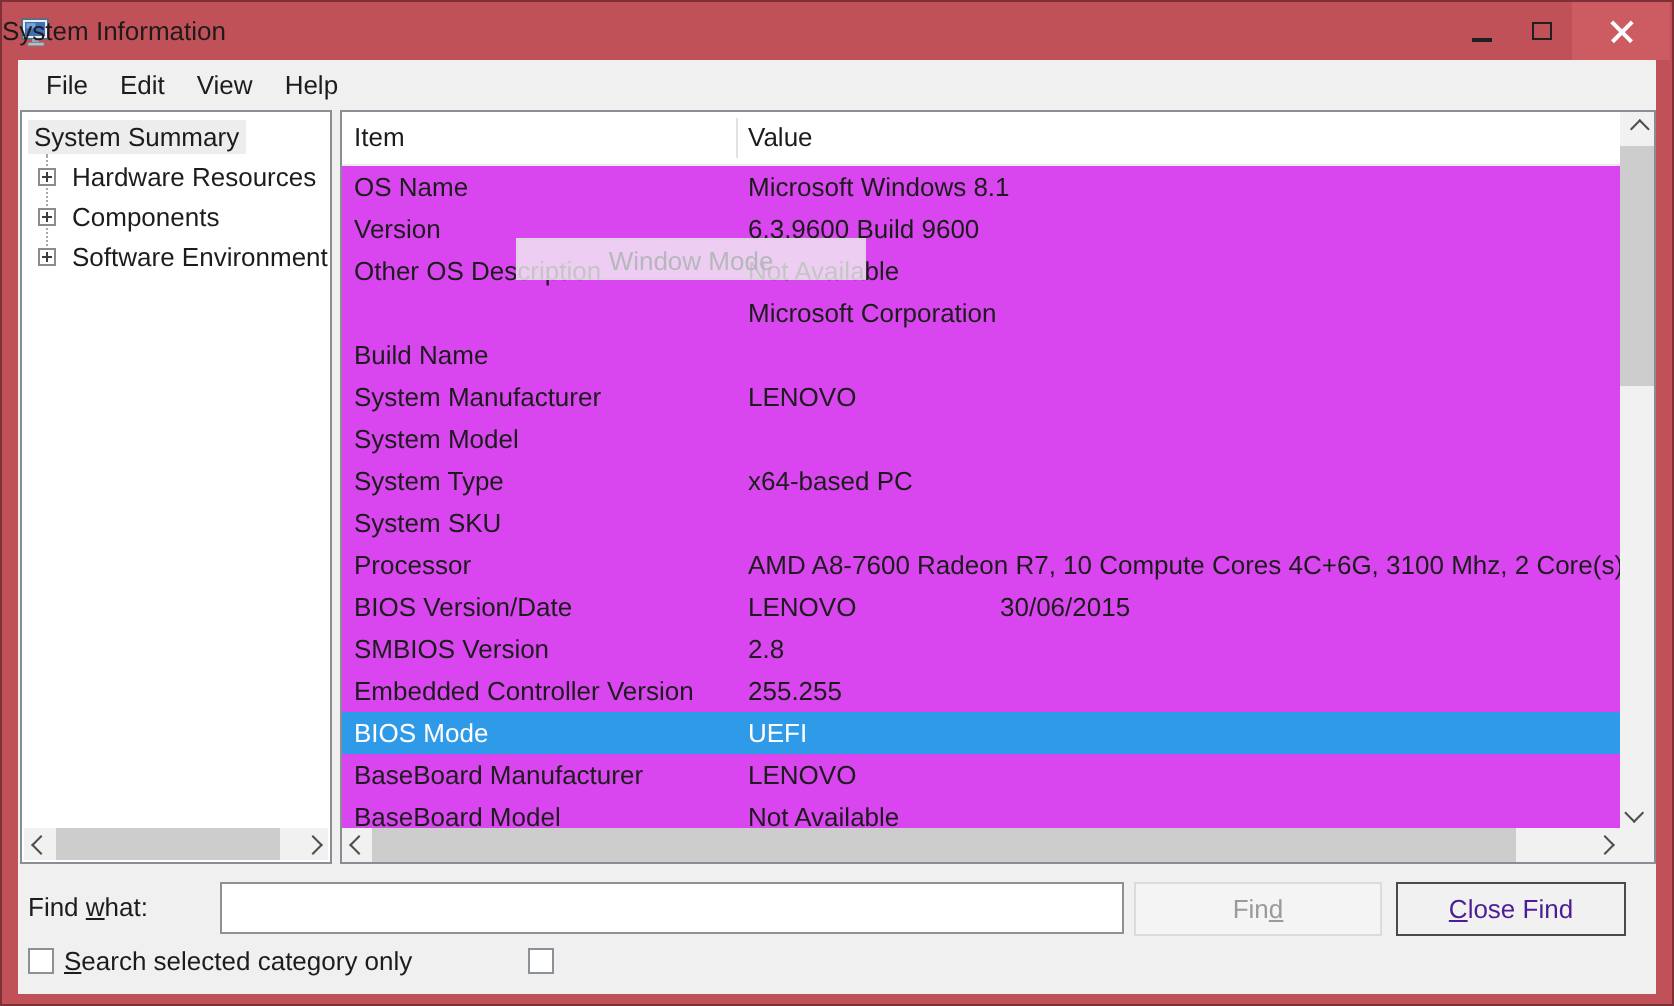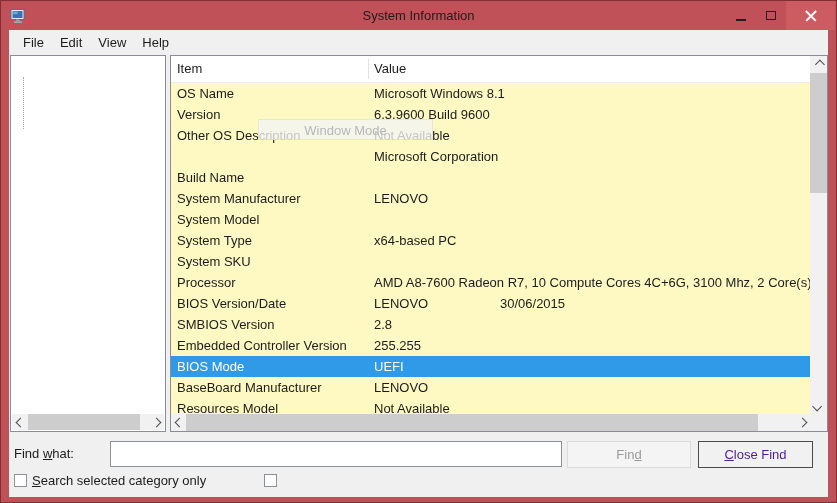--- a/index.html
+++ b/index.html
@@ -2,21 +2,21 @@
 <html><head>
 <meta charset="utf-8">
 <style>
   html,body{margin:0;padding:0;width:837px;height:503px;overflow:hidden;
     font-family:"Liberation Sans",sans-serif;font-size:13px;color:#1c1c1c;}
   u{text-decoration:underline;}
   
   #frame{position:absolute;inset:0;background:#c05159;border:1px solid #7f3037;box-sizing:border-box;}
   #titlebar{position:absolute;top:0;left:0;width:835px;height:30px;}
   #app-icon{position:absolute;left:9px;top:7px;width:16px;height:16px;}
-  #title{position:absolute;left:0;right:0;top:0;height:30px;line-height:30px;text-align:center;color:#201a1b;}
+  #title{position:absolute;left:0;right:0;top:0;height:30px;line-height:30px;text-align:left;color:#201a1b;}
   .cap-btn{position:absolute;top:0;height:29px;display:flex;align-items:center;justify-content:center;}
   #btn-min{left:724px;width:32px;}
   #btn-max{left:756px;width:28px;}
   #btn-close{left:785px;width:49px;background:#cd5c62;}
   .min-glyph{width:10px;height:2px;background:#1f1f1f;margin-top:9px;}
   .max-glyph{width:10px;height:9px;border:1px solid #1f1f1f;box-sizing:border-box;background:transparent;}
   .x-glyph{position:relative;width:12px;height:12px;}
   .x-glyph::before,.x-glyph::after{content:"";position:absolute;left:-1px;top:5px;width:14px;height:1.5px;background:#fff;}
   .x-glyph::before{transform:rotate(45deg);}
   .x-glyph::after{transform:rotate(-45deg);}
@@ -44,21 +44,21 @@
   .sb-btn{position:absolute;display:flex;align-items:center;justify-content:center;width:16px;height:16px;}
   .sb-thumb{position:absolute;background:#cdcdcd;}
   .chev{display:block;width:6px;height:6px;border-left:1px solid #4d4d4d;border-bottom:1px solid #4d4d4d;}
   .chev.up{transform:rotate(135deg) translate(-1px,-1px);}
   .chev.down{transform:rotate(-45deg) translate(-1px,-1px);}
   .chev.left{transform:rotate(45deg);}
   .chev.right{transform:rotate(-135deg);}
   #tree-hscroll{left:1px;right:1px;bottom:1px;height:16px;}
   #tree-hscroll .sb-thumb{left:16px;top:0;height:16px;width:112px;}
   
-  #detail-panel{position:absolute;left:161px;top:25px;width:658px;height:377px;background:#fef9c3;
+  #detail-panel{position:absolute;left:161px;top:25px;width:658px;height:377px;background:#d946ef;
     border:1px solid #8a8e94;box-sizing:border-box;overflow:hidden;}
   #detail-header{position:absolute;left:0;top:0;right:17px;height:26px;background:#fff;border-bottom:1px solid #ececec;}
   .hdr-cell{position:absolute;top:0;height:26px;line-height:26px;color:#1c1c1c;}
   #hdr-item{left:6px;}
   #hdr-value{left:203px;}
   #hdr-divider{position:absolute;left:197px;top:3px;bottom:3px;width:1px;background:#e2e2e2;}
   #rows{position:absolute;left:0;top:27px;right:17px;}
   .row{position:relative;height:21px;line-height:21px;white-space:nowrap;overflow:hidden;}
   .row span{position:absolute;top:0;line-height:21px;}
   .cell-item{left:6px;}
@@ -135,20 +135,42 @@
           <span>View</span>
         </div>
 
         <div class="menu-item">
           <span>Help</span>
         </div>
       </div>
 
     <div id="tree-panel">
       <div id="tree-connector"></div>
+      <div id="tree-items">
+
+          <div class="tree-item selected lv0 no-exp">
+
+            <span class="label">System Summary</span>
+          </div>
+
+          <div class="tree-item lv1">
+            <span class="expander"></span>
+            <span class="label">Hardware Resources</span>
+          </div>
+
+          <div class="tree-item lv1">
+            <span class="expander"></span>
+            <span class="label">Components</span>
+          </div>
+
+          <div class="tree-item lv1">
+            <span class="expander"></span>
+            <span class="label">Software Environment</span>
+          </div>
+        </div>
       <div class="sb-track" id="tree-hscroll">
         <div class="sb-btn sb-left">
             <span class="chev left"></span>
           </div>
         <div class="sb-thumb"></div>
         <div class="sb-btn sb-right">
             <span class="chev right"></span>
           </div>
       </div>
     </div>
@@ -245,21 +267,21 @@
             <span class="cell-value2"></span>
           </div>
 
           <div class="row">
             <span class="cell-item">BaseBoard Manufacturer</span>
             <span class="cell-value">LENOVO</span>
             <span class="cell-value2"></span>
           </div>
 
           <div class="row">
-            <span class="cell-item">Resources Model</span>
+            <span class="cell-item">BaseBoard Model</span>
             <span class="cell-value">Not Available</span>
             <span class="cell-value2"></span>
           </div>
         </div>
 
       <div class="sb-track" id="detail-vscroll">
         <div class="sb-btn" id="dv-up">
             <span class="chev up"></span>
           </div>
         <div class="sb-thumb"></div>

